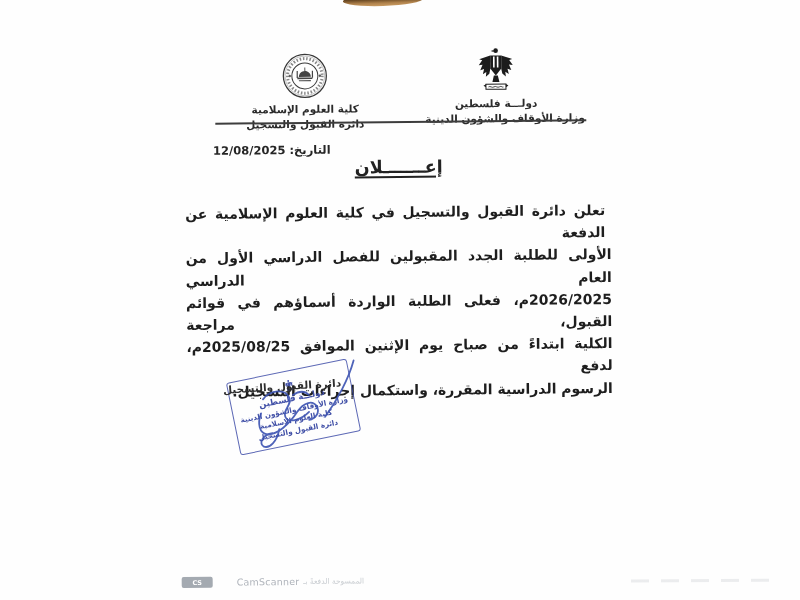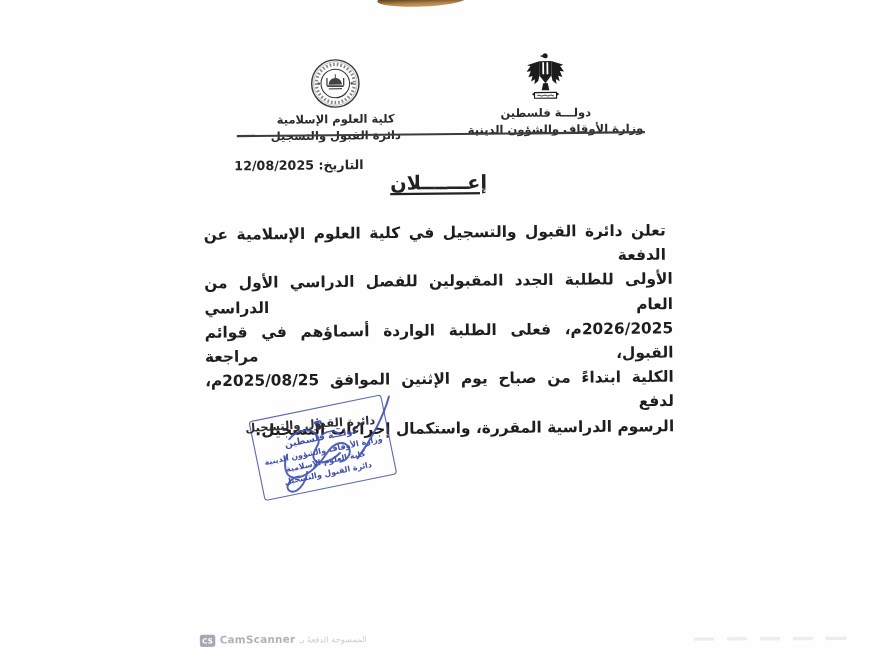--- a/index.html
+++ b/index.html
@@ -100,26 +100,26 @@
     z-index: 3;
   }
   .signature-svg { position: absolute; left: 240px; top: 350px; z-index: 4; }
   
   .watermark {
     position: absolute; left: 179px; top: 575px;
     display: flex; align-items: center; gap: 4px;
     direction: ltr; opacity: 0.9;
   }
   .cs-badge {
-    width: 14px; height: 11px; border-radius: 2px;
+    width: 31px; height: 11px; border-radius: 2px;
     background: #9ba1a9; color: #fff;
     font-size: 6.5px; font-weight: bold;
     display: flex; align-items: center; justify-content: center;
   }
-  .cs-brand { font-size: 9.5px; font-weight: bold; color: #a6abb3; letter-spacing: 0.2px; }
+  .cs-brand { font-size: 9.5px; font-weight: normal; color: #a6abb3; letter-spacing: 0.2px; margin-left: 20px; }
   .cs-arabic { font-size: 7.5px; color: #c4c8cd; direction: rtl; }
   .smudge {
     position: absolute; left: 628px; top: 582px;
     width: 140px; height: 3px;
     background: repeating-linear-gradient(90deg, #dcdee1 0 18px, transparent 18px 30px);
     opacity: 0.55; transform: rotate(0.3deg);
   }
   svg { display: block; margin: 0 auto; }
 </style>
 </head>

